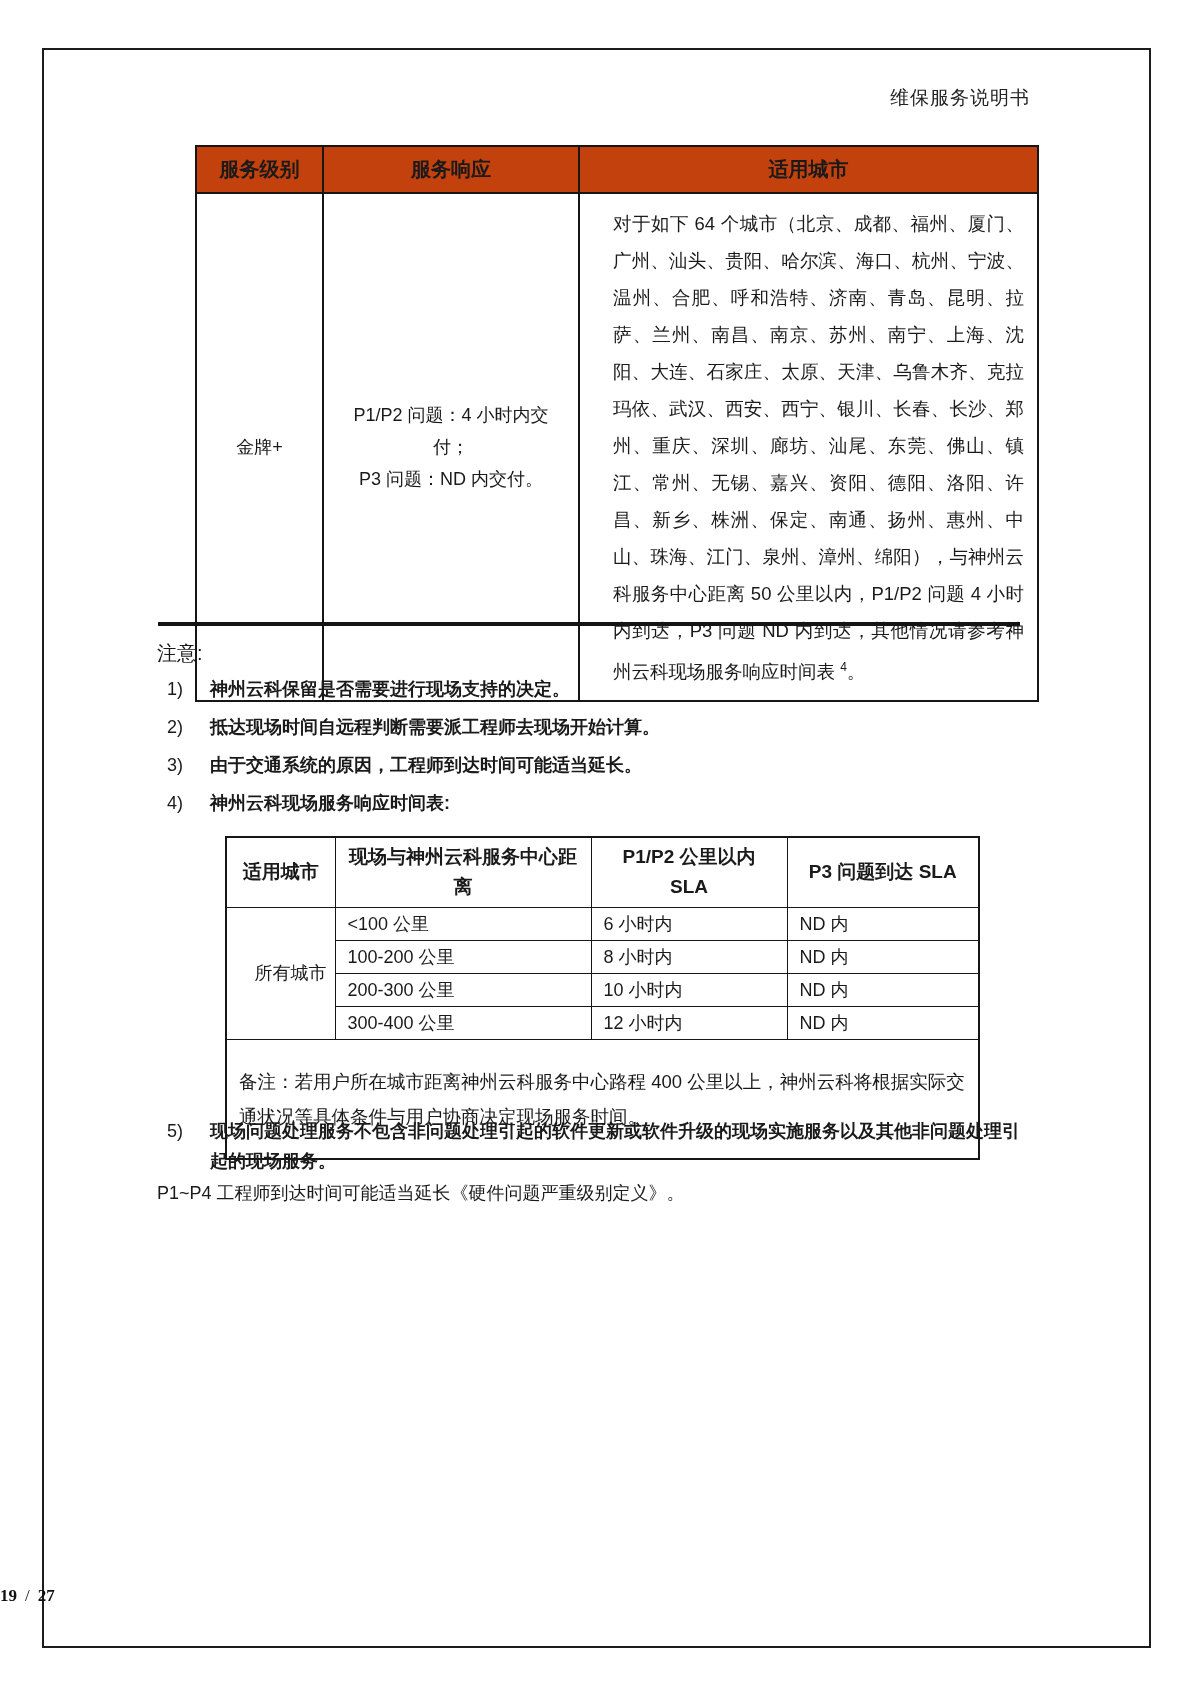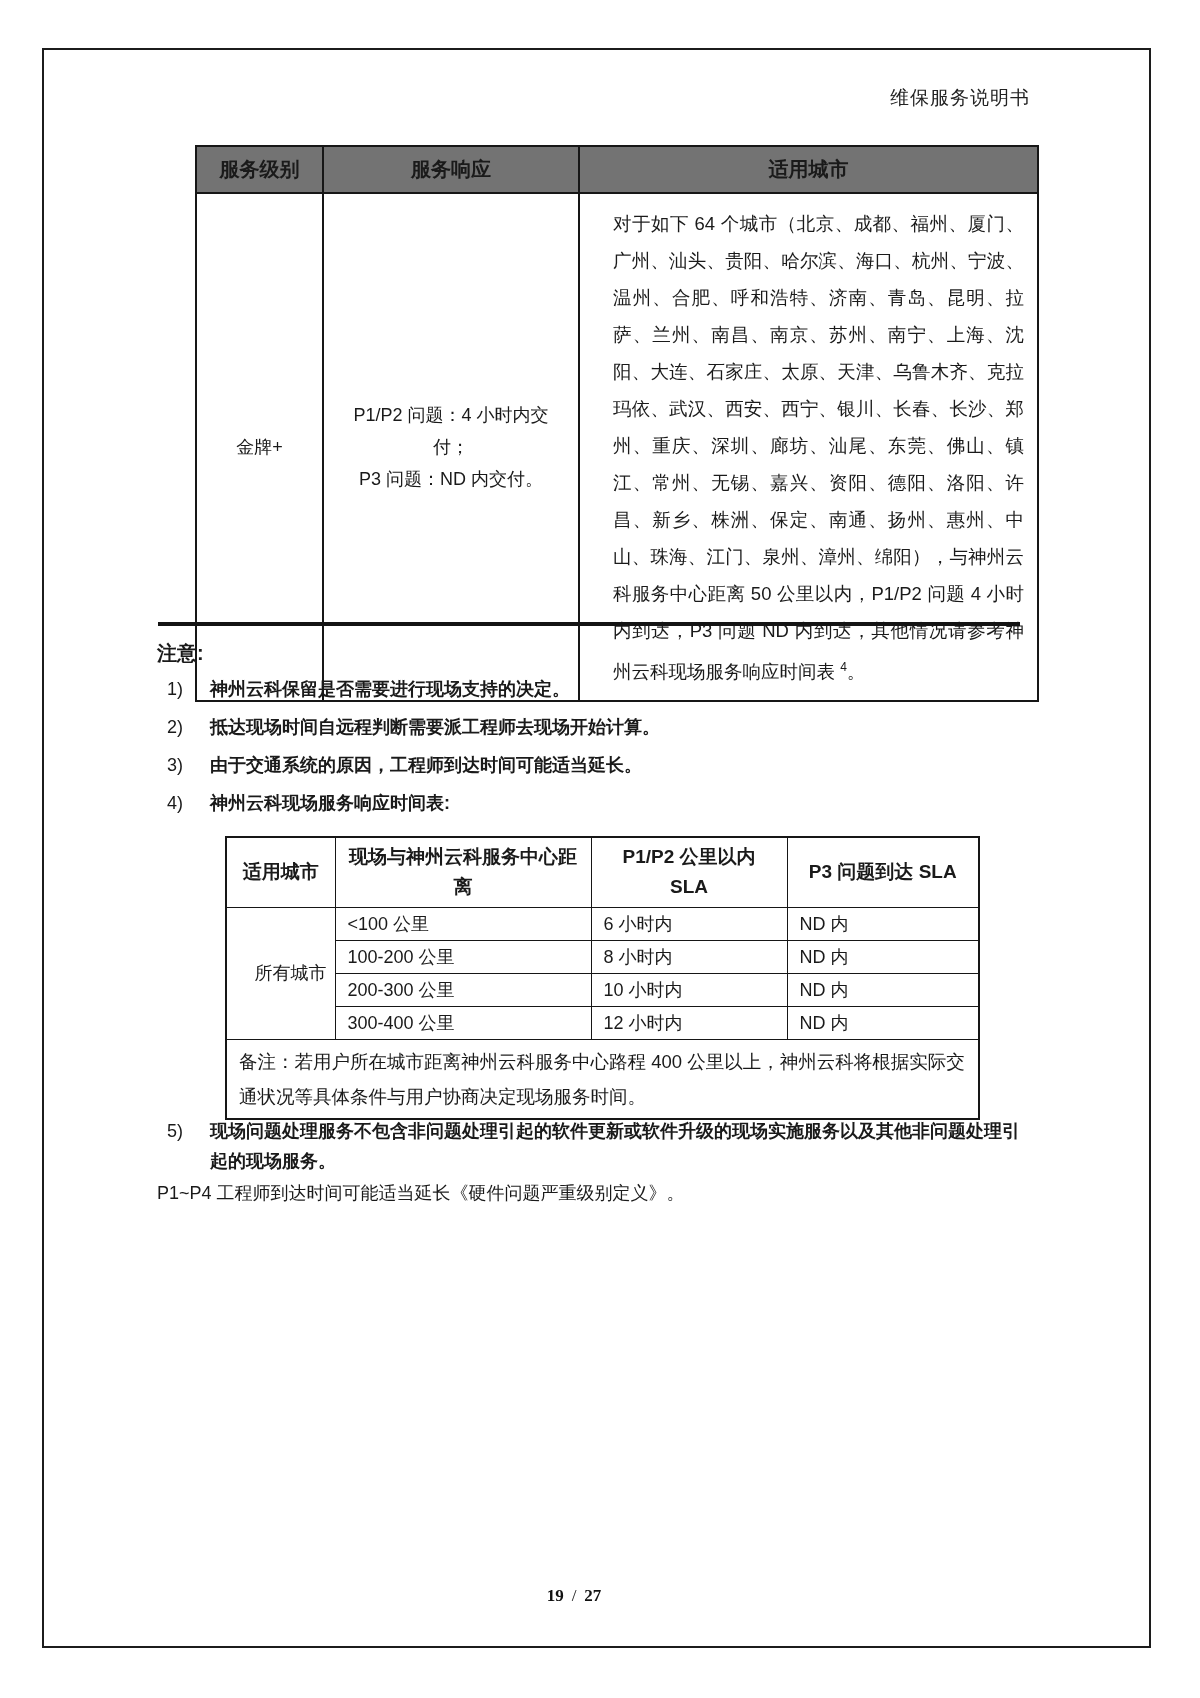--- a/index.html
+++ b/index.html
@@ -19,21 +19,21 @@
     font-size:19px; letter-spacing:1px; color:#222; text-align:right;
   }
 
   
   table { border-collapse:collapse; table-layout:fixed; }
   .main-table {
     position:absolute; left:195px; top:145px; width:842px;
   }
   .main-table th, .main-table td { border:2px solid #161616; }
   .main-table th {
-    height:47px; background:#737373; font-size:20px; font-weight:bold;
+    height:47px; background:#c2410c; font-size:20px; font-weight:bold;
     text-align:center; vertical-align:middle;
   }
   .main-table .col-level { width:127px; }
   .main-table .col-resp  { width:256px; }
   .main-table .col-city  { width:459px; }
   .main-table tbody tr { height:410px; }
   .cell-level { text-align:center; vertical-align:middle; font-size:18px; }
   .cell-resp { vertical-align:middle; }
   .resp-inner {
     display:flex; flex-direction:column; justify-content:center; align-items:center;
@@ -48,21 +48,21 @@
 
   
   .thick-rule {
     position:absolute; left:158px; top:622px; width:862px; height:4px;
     background:#141414;
   }
 
   
   .notes-heading {
     position:absolute; left:157px; top:640px;
-    font-size:20px; font-weight:bold;
+    font-size:20px; font-weight:normal;
   }
   .notes-list { position:absolute; left:167px; top:678px; width:880px; }
   .note-item { display:flex; margin-bottom:16px; font-size:18px; line-height:22px; }
   .note-num { width:43px; flex:0 0 43px; }
   .note-text { flex:1;font-weight:bold; }
 
   
   .rt-table {
     position:absolute; left:225px; top:836px; width:753px;
     border:2px solid #161616;
@@ -73,36 +73,36 @@
     text-align:center; vertical-align:middle; line-height:30px; padding:0 10px;
   }
   .rt-col1 { width:109px; }
   .rt-col2 { width:256px; }
   .rt-col3 { width:196px; }
   .rt-col4 { width:192px; }
   .rt-table tbody td { height:33px; font-size:18px; vertical-align:middle; padding:0 8px 0 12px; }
   .rt-scope { text-align:right; font-size:18px; }
   .rt-remark {
     height:70px !important; font-size:18.5px !important; line-height:35px;
-    padding:4px 12px !important; vertical-align:middle;
+    padding:24px 12px !important; vertical-align:middle;
   }
 
   
   .item5 {
     position:absolute; left:167px; top:1116px; width:860px;
     display:flex; font-size:18px; line-height:30px;
   }
   .footnote-line {
     position:absolute; left:157px; top:1180px; width:880px;
     font-size:18px; line-height:26px;
   }
 
   
   .page-footer {
-    position:absolute; left:0; top:1586px; width:1148px; text-align:center;
+    position:absolute; left:0; top:1586px; width:1148px; text-align:left;
     font-family:"Liberation Serif", serif; font-size:17px; font-weight:bold; color:#111;
   }
   .page-footer .sep { font-weight:normal; margin:0 8px; }
 </style>
 </head>
 <body>
 
 <div class="page-border"></div>
 
 <div class="doc-title">维保服务说明书</div>

